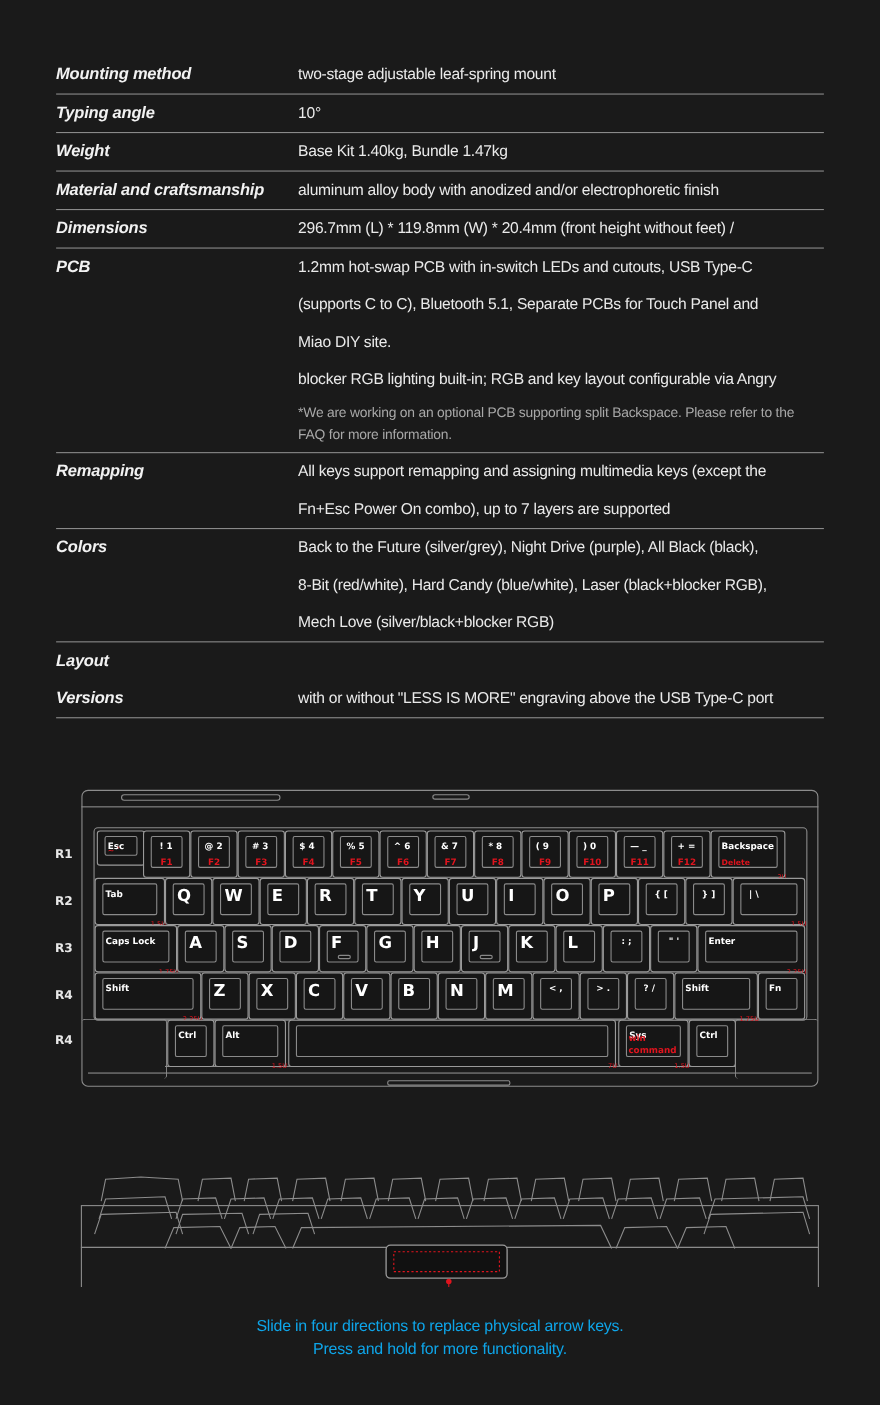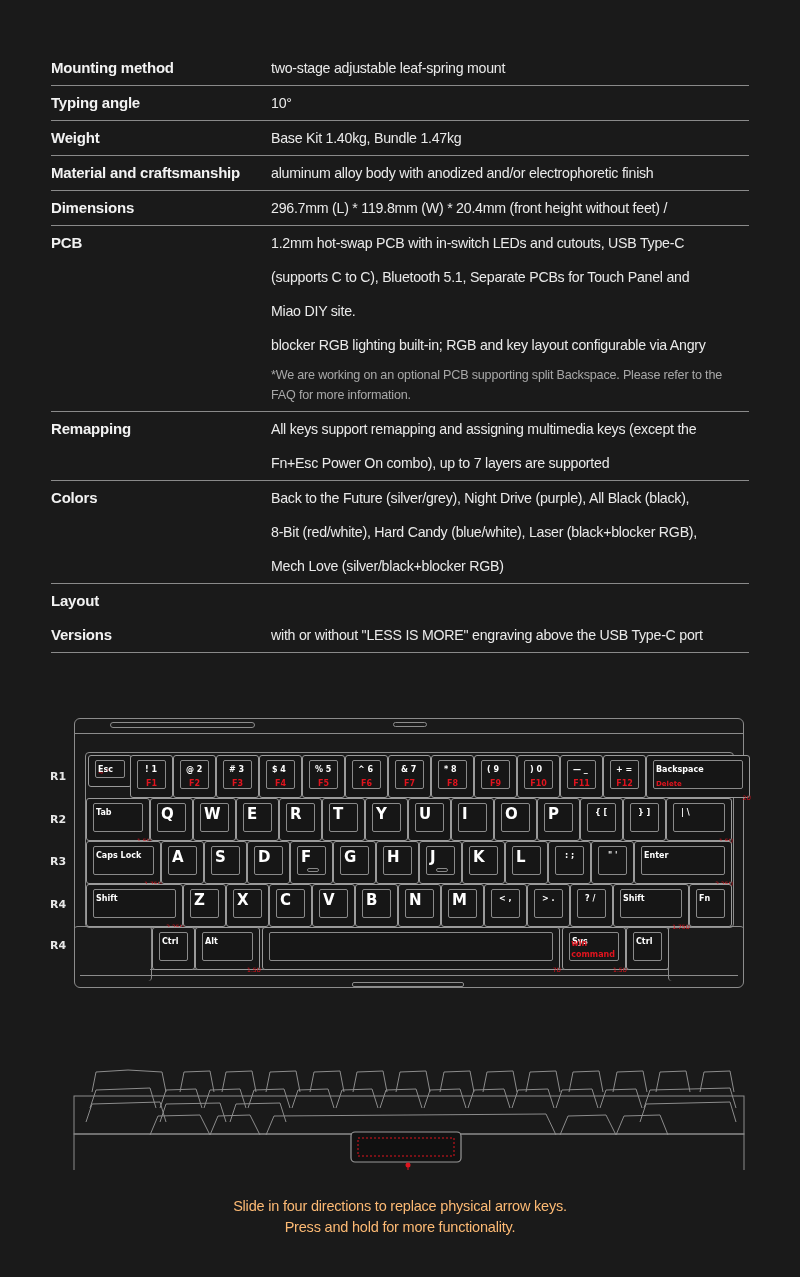--- a/index.html
+++ b/index.html
@@ -1,38 +1,38 @@
 <!DOCTYPE html>
 <html><head>
 <meta charset="utf-8">
 <style>
   html, body { margin:0; padding:0; }
   body { width:800px; height:1277px; background:#1a1a1a; color:#f2f2f2; font-family:"Liberation Sans", sans-serif; position:relative; overflow:hidden; }
   .specs { position:absolute; left:51px; top:51px; width:698px; }
   .row { display:flex; border-bottom:1px solid #8a8a8a; }
   .row.noborder { border-bottom:none; }
-  .label { width:220px; font-size:15px; font-weight:bold; line-height:34px; flex:none; letter-spacing:-0.2px; }
+  .label { width:220px; font-size:15px; font-weight:bold; line-height:34px; flex:none; letter-spacing:-0.2px;font-style:italic; }
   .value { flex:1; font-size:14.2px; line-height:34px; color:#eaeaea; letter-spacing:-0.25px; }
   .note { font-size:12.6px; line-height:20px; color:#a8a8a8; padding:3px 0 6px; letter-spacing:-0.2px; }
 
   .kb { position:absolute; left:0; top:700px; width:800px; height:300px; }
   .rowlabel { position:absolute; left:50px; font-size:11px; font-weight:bold; color:#e8e8e8; font-family:"DejaVu Sans", sans-serif; }
   .line { position:absolute; border:1px solid #8c8c8c; box-sizing:border-box; }
   .key { position:absolute; box-sizing:border-box; border:1px solid #9a9a9a; border-radius:3px; background:#161616; }
   .key .inner { position:absolute; left:6px; right:6px; top:4px; bottom:8px; border:1px solid #8a8a8a; border-radius:2px; }
   .key .tl { position:absolute; left:9px; top:9px; font-size:8px; font-weight:bold; color:#fff; font-family:"DejaVu Sans", sans-serif; white-space:nowrap; }
   .key .big { position:absolute; left:10px; top:6px; font-size:15px; font-weight:bold; color:#fff; font-family:"DejaVu Sans", sans-serif; }
   .key .fn { position:absolute; left:0; right:0; bottom:9px; text-align:center; font-size:8px; font-weight:bold; color:#e0141e; font-family:"DejaVu Sans", sans-serif; }
   .key .fnl { position:absolute; left:9px; bottom:9px; font-size:7px; font-weight:bold; color:#e0141e; font-family:"DejaVu Sans", sans-serif; }
   .key .sub2 { position:absolute; right:10px; bottom:9px; text-align:left; font-size:8px; line-height:11px; font-weight:bold; color:#e0141e; font-family:"DejaVu Sans", sans-serif; }
   .key .size { position:absolute; right:-2px; bottom:-4px; font-size:6px; color:#e0141e; font-family:"DejaVu Sans", sans-serif; }
   .key .bump { position:absolute; left:50%; margin-left:-5px; bottom:11px; width:10px; height:2px; border:1px solid #888; border-radius:2px; }
 
   .side { position:absolute; left:0; top:1060px; width:800px; height:110px; }
-  .caption { position:absolute; left:0; width:800px; text-align:center; font-size:14.5px; color:#fdba74; letter-spacing:-0.2px; }
+  .caption { position:absolute; left:0; width:800px; text-align:center; font-size:14.5px; color:#0ea5e9; letter-spacing:-0.2px; }
 </style>
 </head>
 <body>
 
 <div class="specs">
   <div class="row">
     <div class="label">Mounting method</div>
     <div class="value">
         <div>two-stage adjustable leaf-spring mount</div>
       </div>
@@ -173,21 +173,21 @@
   <div class="key" style="left:560px;top:55px;width:43px;height:43px">
       <div class="inner"></div>
       <span class="tl" style="left:12px">— _</span>
       <span class="fn">F11</span>
     </div>
   <div class="key" style="left:603px;top:55px;width:43px;height:43px">
       <div class="inner"></div>
       <span class="tl" style="left:12px">+ =</span>
       <span class="fn">F12</span>
     </div>
-  <div class="key" style="left:646px;top:55px;width:104px;height:43px">
+  <div class="key" style="left:646px;top:55px;width:68px;height:43px">
       <div class="inner"></div>
       <span class="tl">Backspace</span>
       <span class="fnl">Delete</span>
       <span class="size">2U</span>
     </div>
 
   <div class="key" style="left:86px;top:98px;width:64px;height:43px">
       <div class="inner"></div>
       <span class="tl">Tab</span>
       <span class="size">1.5U</span>

